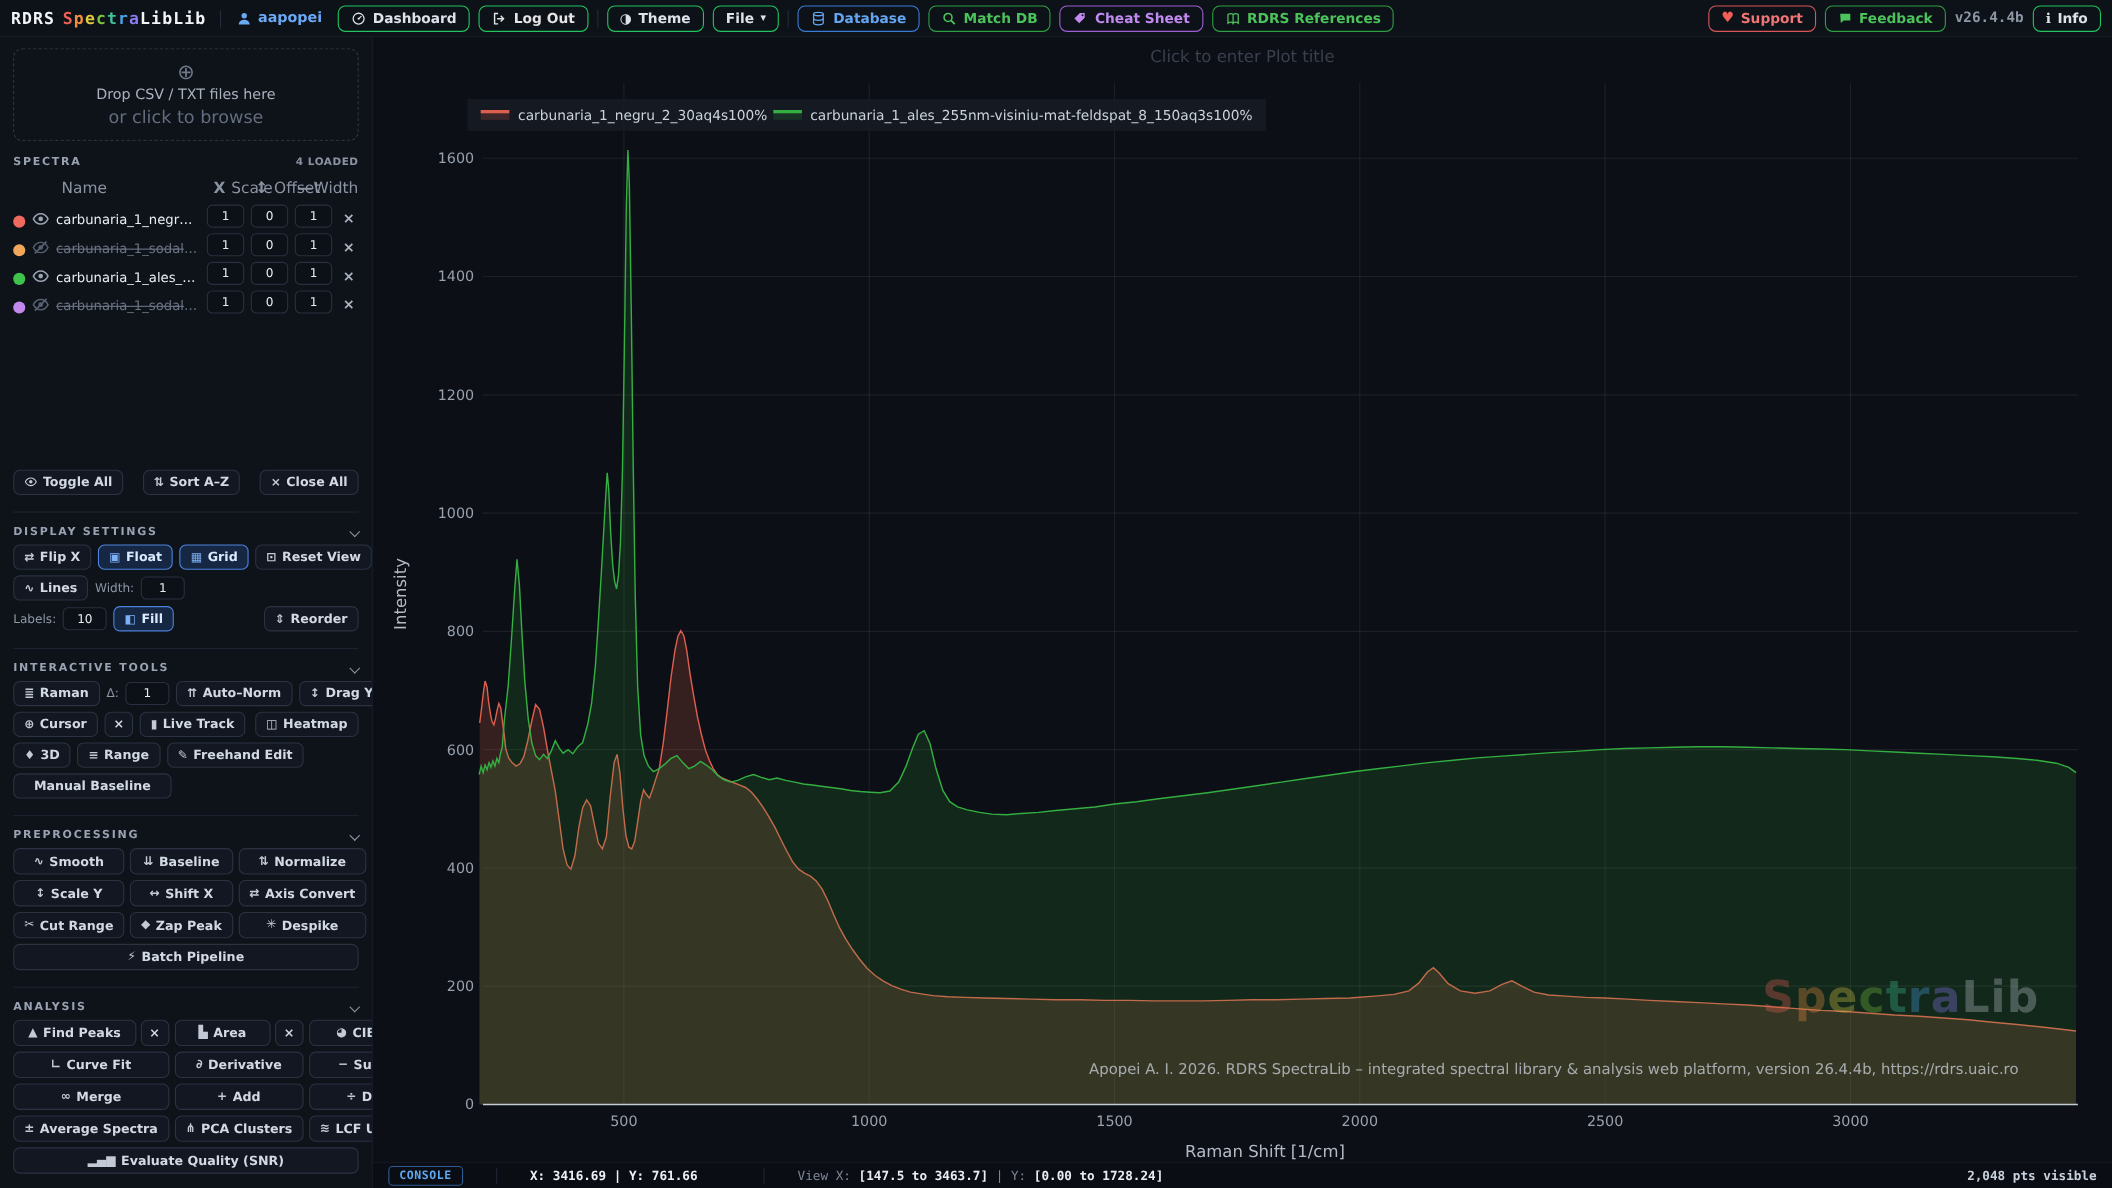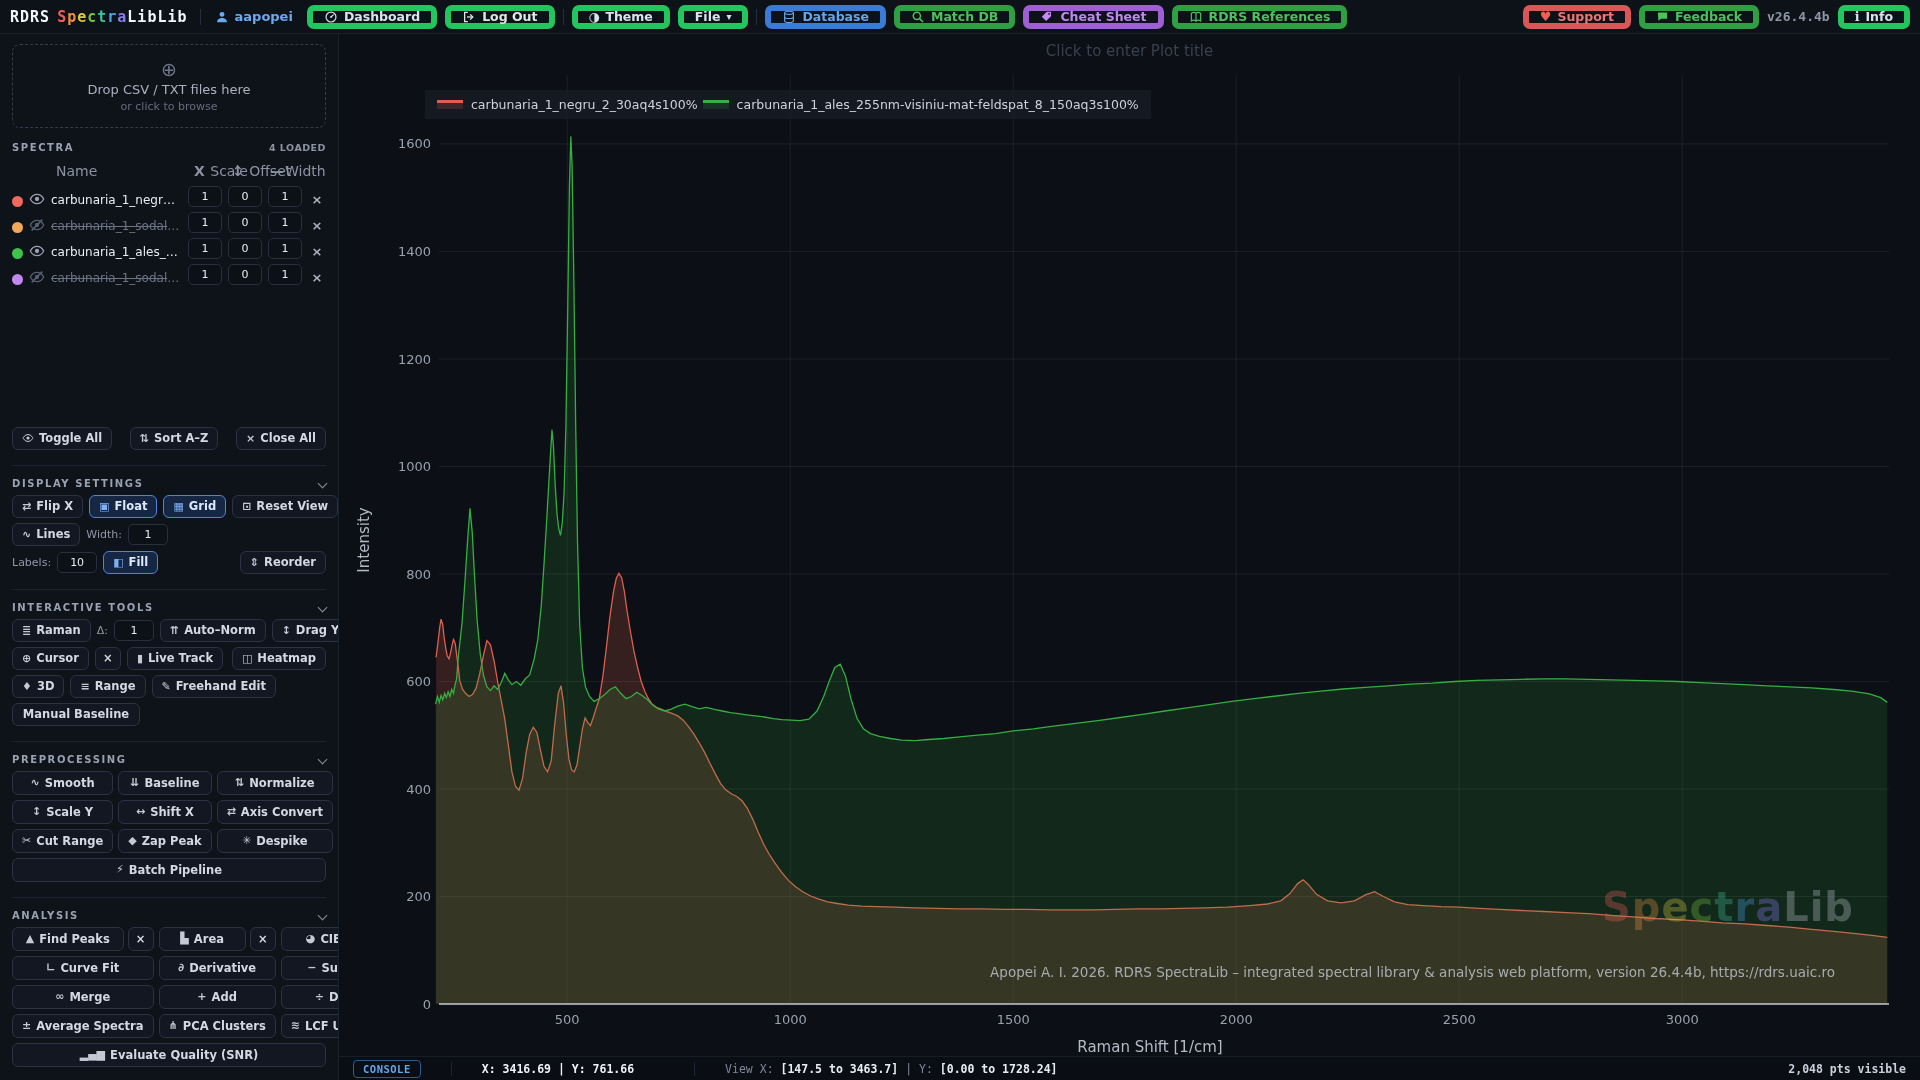--- a/index.html
+++ b/index.html
@@ -10,21 +10,21 @@
 
   
   .topbar{height:34px;background:#0d1118;border-bottom:1px solid #1b212c;display:flex;
     align-items:center;padding:0 10px;gap:8px}
   .logo{font-family:"DejaVu Sans Mono",monospace;font-weight:bold;font-size:15px;
     letter-spacing:1px;display:flex;align-items:center;margin-right:4px}
   .logo .pre{color:#f2f4f8;margin-right:7px}
   .logo .suf{color:#f2f4f8}
   .tb-sep{width:1px;height:16px;background:#252c3a}
   .tb-btn{display:inline-flex;align-items:center;gap:6px;height:24px;padding:0 11px;
-    border:6px solid #22c55e;border-radius:7px;background:transparent;color:#dde2ea;
+    border:1px solid #22c55e;border-radius:7px;background:transparent;color:#dde2ea;
     font-size:12.5px;font-weight:600;white-space:nowrap}
   .tb-btn svg{display:block}
   .tb-btn.dim{color:#e5e5e5}
   .tb-btn.blue{border-color:#3a7bd5;color:#63a5f1}
   .tb-btn.green{border-color:#2ea043;color:#4cc25a}
   .tb-btn.purple{border-color:#9d5fd3;color:#c08af0}
   .tb-btn.red{border-color:#d95757;color:#f07575}
   .user-chip{display:inline-flex;align-items:center;gap:6px;color:#6aa9f4;font-weight:bold;
     font-size:13px;padding:0 6px;background:none;border:none}
   .version{color:#8d96a5;font-size:13px;font-weight:600;font-family:"DejaVu Sans Mono",monospace}
@@ -34,21 +34,21 @@
   .main{display:flex;height:1046px}
   .sidebar{width:339px;min-width:339px;background:#0e1219;border-right:1px solid #1b212c;
     padding:10px 12px 8px;display:flex;flex-direction:column;overflow:hidden}
   .right-col{flex:1;display:flex;flex-direction:column}
 
   
   .dropzone{border:1.5px dashed #333b49;border-radius:8px;height:88px;display:flex;
     flex-direction:column;align-items:center;justify-content:center;gap:3px;cursor:pointer}
   .dz-icon{font-size:19px;color:#6e7888;line-height:1}
   .dz1{font-size:13px;color:#aab2bf}
-  .dz2{font-size:11px;color:#636d7d}
+  .dz2{font-size:16px;color:#636d7d}
 
   .sec-head{display:flex;align-items:center;font-size:10px;font-weight:bold;letter-spacing:1.6px;
     color:#99a2b2;margin:12px 0 6px}
   .sec-head .chev{margin-left:auto;width:7px;height:7px;border-right:1.6px solid #8a93a2;
     border-bottom:1.6px solid #8a93a2;transform:rotate(45deg);cursor:pointer}
   .sec{border-top:1px solid #1c2330;margin-top:10px}
   .loaded{margin-left:auto;font-size:9.5px;color:#8b93a3;letter-spacing:.5px}
 
   .sp-head{display:flex;align-items:center;font-size:14px;color:#8b93a3;margin:4px 0 2px}
   .sp-head .h-name{flex:1;padding-left:44px}
@@ -419,21 +419,21 @@
       <button class="btn">
             <span class="ic">≡</span>
             <span>Range</span>
           </button>
       <button class="btn">
             <span class="ic">✎</span>
             <span>Freehand Edit</span>
           </button>
     </div>
     <div class="btn-row">
-      <button class="btn" style="width:128px">
+      <button class="btn" style="width:144px">
             <span>Manual Baseline</span>
           </button>
     </div>
   </div>
 
   <div class="sec">
     <div class="sec-head">
       <span>PREPROCESSING</span>
       <span class="chev"></span>
     </div>

